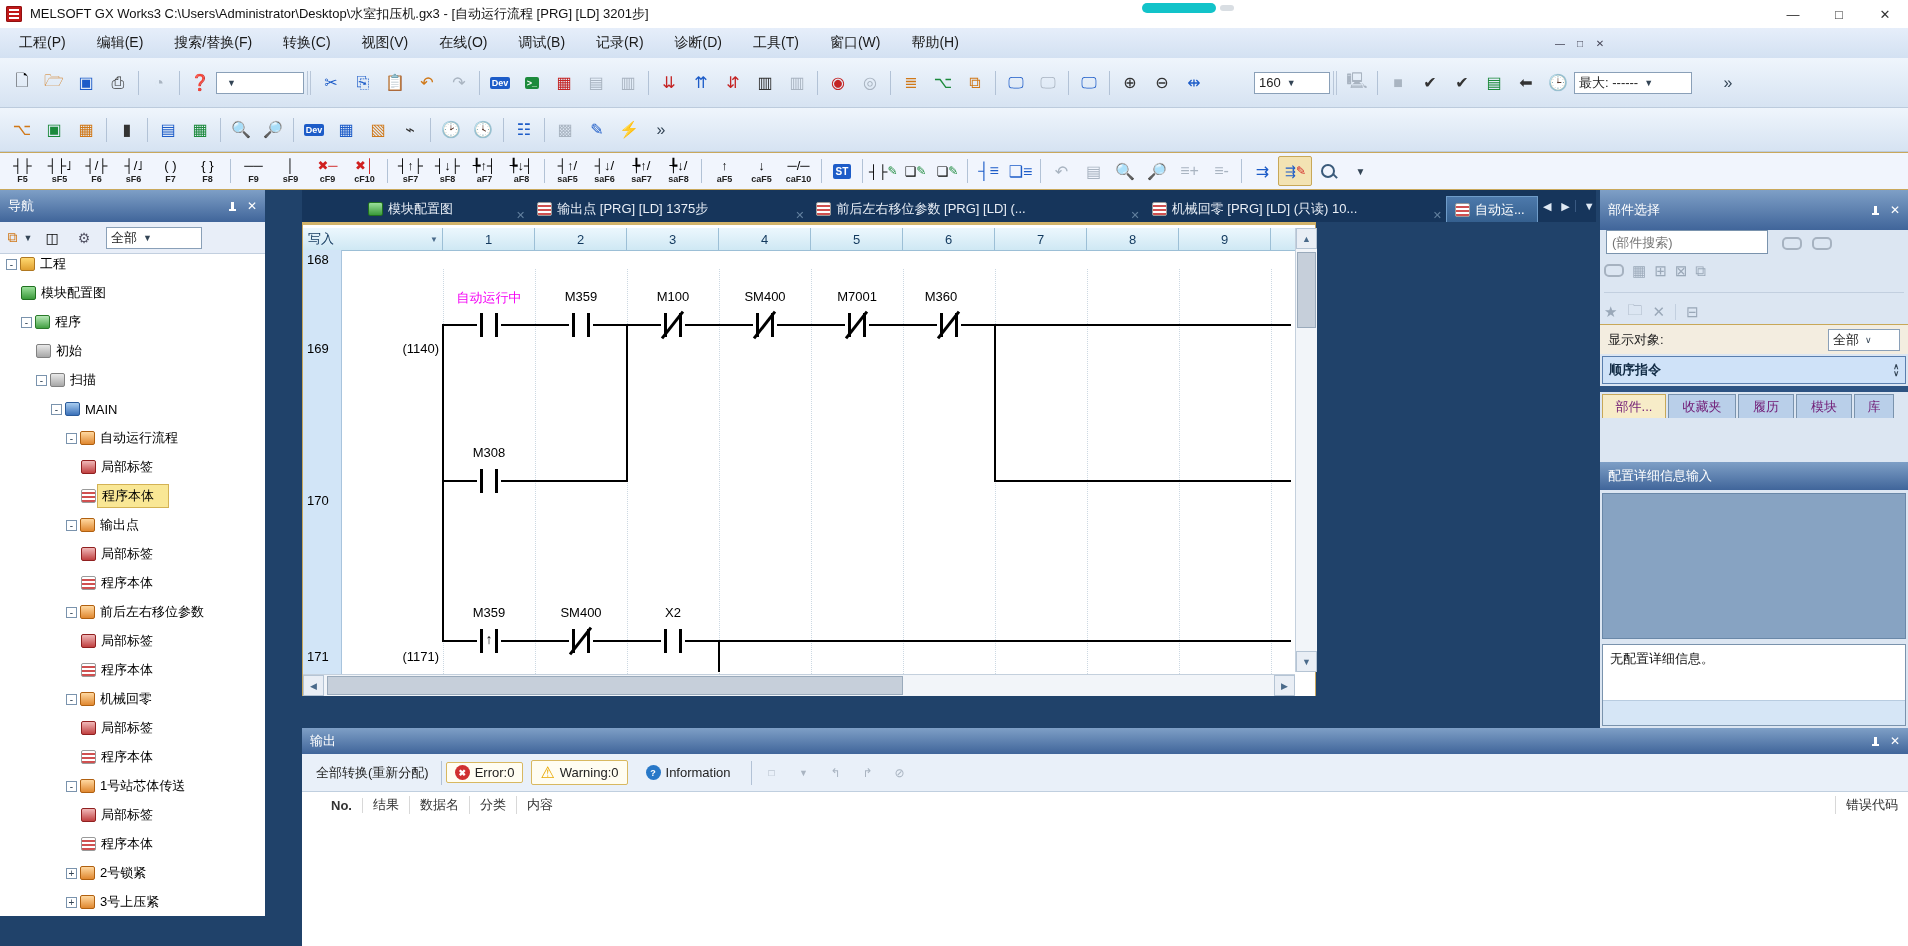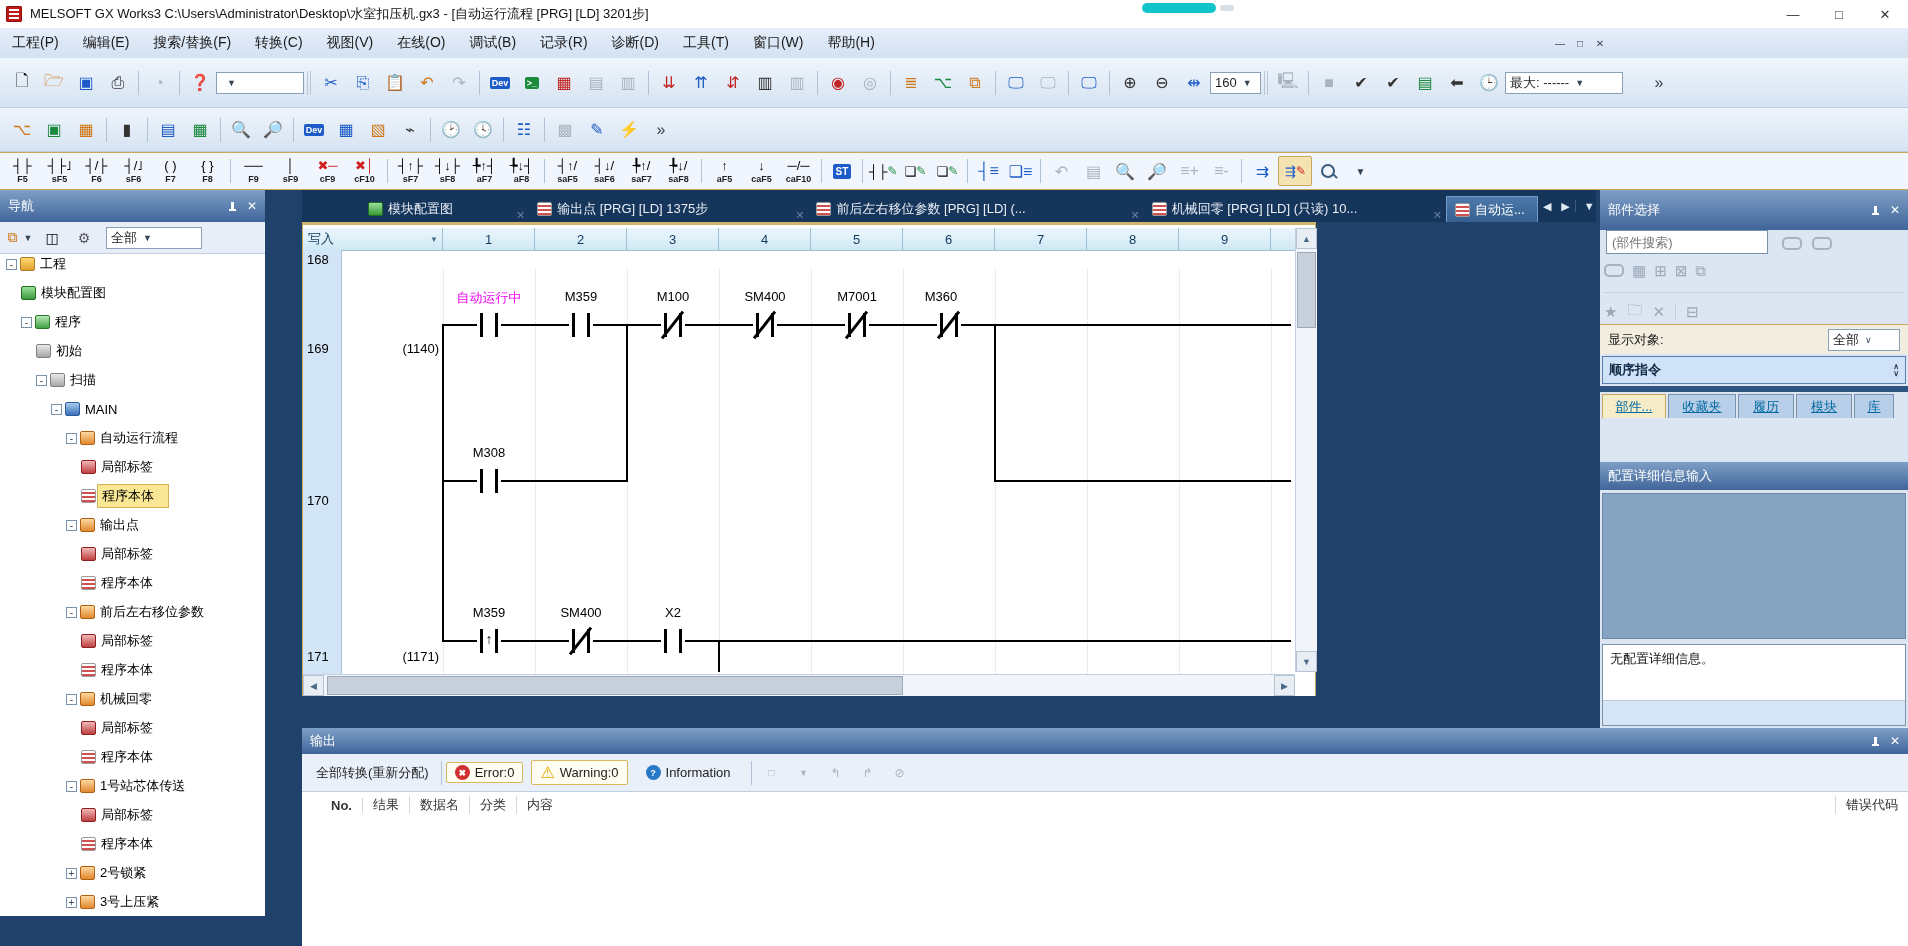--- a/index.html
+++ b/index.html
@@ -11,21 +11,21 @@
             display:flex;align-items:center;font-size:13px;color:#111;}
   .appicon{width:16px;height:16px;margin:0 8px 0 6px;background:#c01818;border-radius:2px;flex:none;
            box-shadow:inset 0 0 0 1px #901010;position:relative;}
   .appicon::after{content:"";position:absolute;left:3px;top:3px;right:3px;bottom:3px;
            background:repeating-linear-gradient(#fff 0 2px,#c01818 2px 4px);}
   .wbtn{width:46px;height:27px;display:flex;align-items:center;justify-content:center;color:#333;font-size:13px;}
   .tealpill{left:1142px;top:3px;width:74px;height:10px;border-radius:5px;background:#12c3c9;}
   .tealtail{left:1220px;top:5px;width:14px;height:6px;border-radius:3px;background:#d9dee3;}
   .menubar{left:0;top:28px;width:1908px;height:30px;background:linear-gradient(#e6eefa,#d3e1f2);
            display:flex;align-items:center;font-size:14px;color:#1a1a1a;}
-  .mitem{padding:0 12px;height:100%;display:flex;align-items:center;}
+  .mitem{padding:0 12px;height:100%;display:flex;align-items:center;margin-left:7px;}
   .mdibtn{width:16px;height:16px;display:flex;align-items:center;justify-content:center;
           font-size:10px;color:#445;margin-left:4px;}
   
   .tbrow{left:0;width:1908px;background:linear-gradient(#eff5fc,#d6e3f2);border-bottom:1px solid #bccbdd;
          display:flex;align-items:center;padding-left:6px;box-sizing:border-box;}
   .tb{height:28px;min-width:28px;padding:0 2px;display:flex;align-items:center;justify-content:center;
       font-size:16px;border-radius:2px;flex:none;}
   .sep{width:1px;height:24px;background:#b2c2d6;margin:0 4px;flex:none;}
   .grip{width:5px;height:24px;margin:0 3px;flex:none;
         background:repeating-linear-gradient(90deg,#b8c6d8 0 1px,transparent 1px 3px);}
@@ -79,22 +79,22 @@
   .ct .b1{left:3px;} .ct .b2{right:3px;}
   .ct .sl{position:absolute;left:10px;top:-3px;width:3px;height:34px;background:#000;transform:rotate(38deg);}
   .ct .up{position:absolute;left:0;right:0;top:4px;text-align:center;font-size:14px;font-weight:bold;}
   .lab{position:absolute;transform:translateX(-50%);font-size:13px;color:#000;white-space:nowrap;}
   .hcell{position:absolute;top:0;height:22px;border-right:1px solid #9cbfd6;display:flex;align-items:center;
          justify-content:center;font-size:13px;color:#12395e;box-sizing:border-box;}
   .sbtn{position:absolute;background:#e9eef5;border:1px solid #b5c4d4;display:flex;align-items:center;
         justify-content:center;font-size:9px;color:#4a6a8a;box-sizing:border-box;}
   .sthumb{position:absolute;background:#c6cfda;border:1px solid #9aaabb;box-sizing:border-box;}
   
-  .ptab{height:24px;display:flex;align-items:center;justify-content:center;font-size:13px;color:#0369a1;
-        background:#b9cfe9;border:1px solid #7a93ad;border-bottom:none;padding:0 8px;flex:none;box-sizing:border-box;text-decoration:underline;}
+  .ptab{height:24px;display:flex;align-items:center;justify-content:center;font-size:13px;color:#701a75;
+        background:#b9cfe9;border:1px solid #7a93ad;border-bottom:none;padding:0 8px;flex:none;box-sizing:border-box;}
   .ptab.active{background:#f7ecc8;border-color:#c8a858;}
   .gico{color:#9aa8b8;font-size:15px;}
   .binoc{width:16px;height:9px;border:2px solid #a6b2c0;border-radius:5px;display:inline-block;}
   .mag{width:10px;height:10px;border:2px solid #3a5a7a;border-radius:50%;position:relative;display:inline-block;}
   .mag::after{content:"";position:absolute;left:9px;top:9px;width:6px;height:2px;background:#3a5a7a;transform:rotate(45deg);}
   
   .obtn{display:flex;align-items:center;font-size:13px;color:#222;padding:2px 8px;flex:none;}
   .obtn.boxed{background:#fffdf2;border:1px solid #d8b860;border-radius:2px;}
   .cicon{width:15px;height:15px;border-radius:50%;color:#fff;font-size:9px;font-weight:bold;display:flex;
          align-items:center;justify-content:center;margin-right:5px;flex:none;}
@@ -181,21 +181,21 @@
     <span class="tb glyph-o">⧉</span>
     <span class="sep"></span>
     <span class="tb glyph-b">🖵</span>
     <span class="tb dis">🖵</span>
     <span class="sep"></span>
     <span class="tb glyph-b">🖵</span>
     <span class="sep"></span>
     <span class="tb glyph-k">⊕</span>
     <span class="tb glyph-k">⊖</span>
     <span class="tb glyph-b">⇹</span>
-    <span class="combo" style="width:51px;">
+    <span class="combo" style="width:76px;margin-left:44px;">
       <span>160</span>
       <span class="da">▼</span>
     </span>
     <span class="grip"></span>
     <span class="tb dis">🖳</span>
     <span class="sep"></span>
     <span class="tb dis">■</span>
     <span class="tb glyph-k">✔</span>
     <span class="tb glyph-k">✔</span>
     <span class="tb glyph-g">▤</span>

